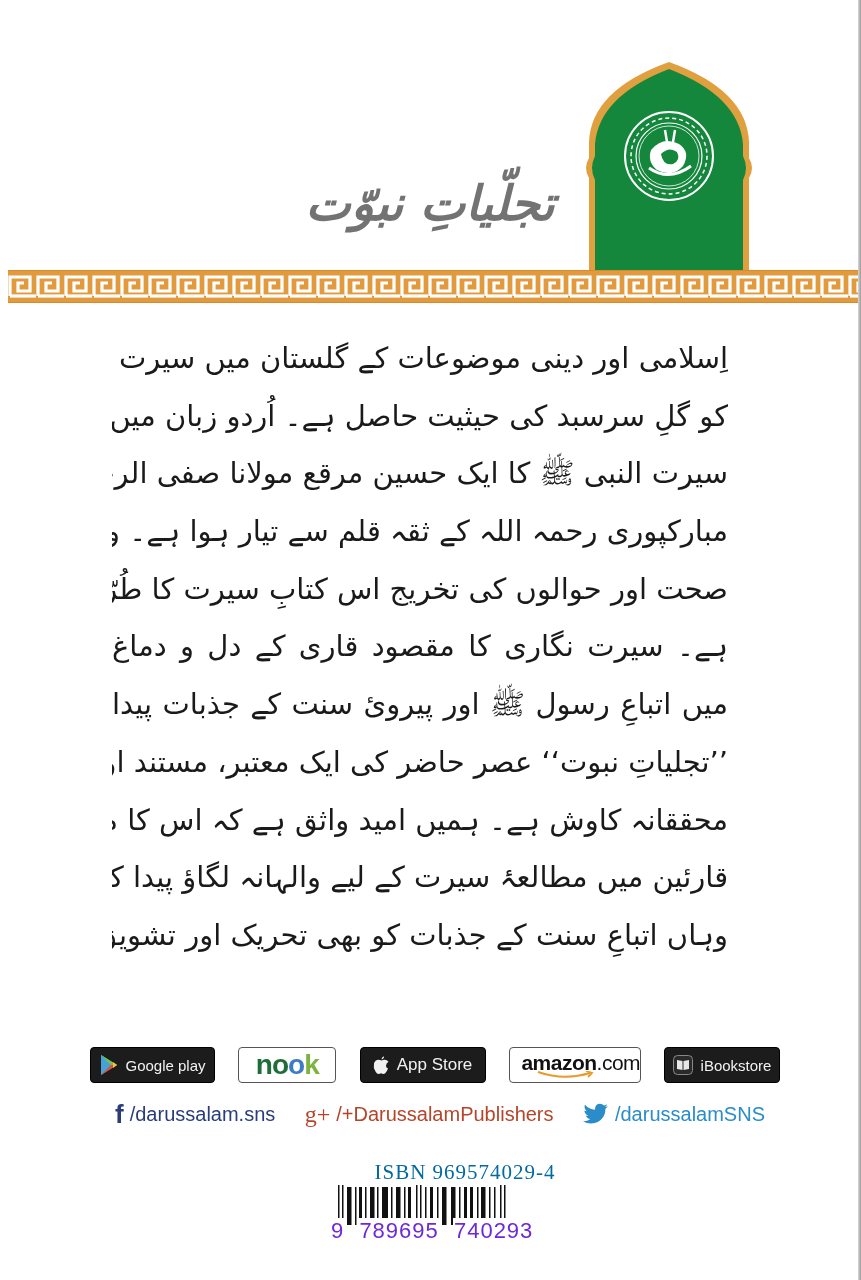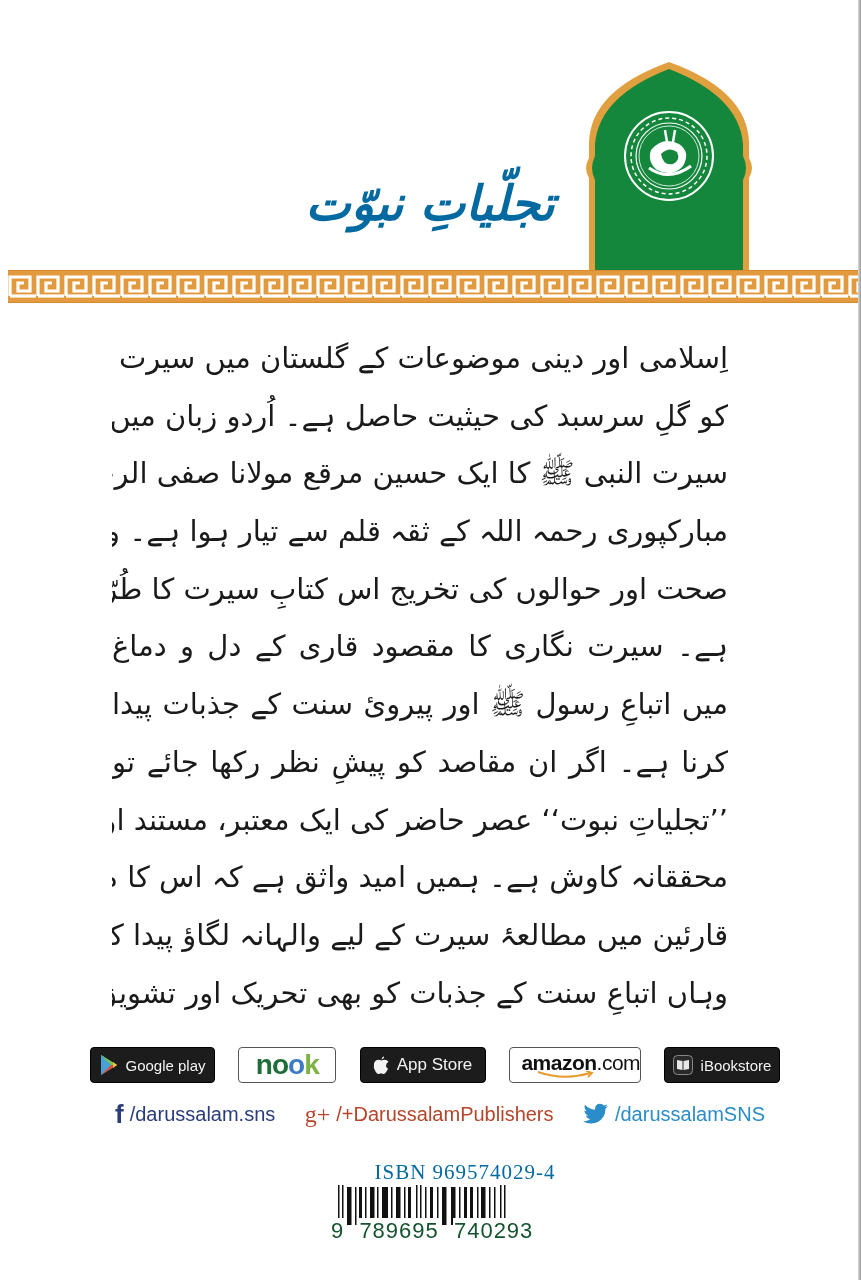--- a/index.html
+++ b/index.html
@@ -15,21 +15,21 @@
   }
   
   .arch {
     position:absolute; left:583px; top:60px; width:172px; height:212px;
   }
   .arch svg { display:block; }
   .title {
     position:absolute; left:300px; top:168px; width:260px; height:70px;
     direction:rtl; text-align:center;
     font-family:"DejaVu Serif", serif; font-size:48px; font-weight:bold;
-    color:#0369a1; line-height:70px; font-style:italic;
+    color:#737373; line-height:70px; font-style:italic;
   }
   .border-band {
     position:absolute; left:8px; top:270px; width:850px; height:31px;
     background:#e29a3f;
     border-top:1px solid #d98a2c; border-bottom:1px solid #d98a2c;
     overflow:hidden;
   }
   .border-band svg { display:block; }
 
   
@@ -83,21 +83,21 @@
 
   
   .isbn-label {
     position:absolute; left:345px; top:1160px; width:240px; height:24px;
     font-family:"Liberation Serif", serif; font-size:21px; letter-spacing:1px;
     color:#0369a1; text-align:center;
   }
   .barcode { position:absolute; left:330px; top:1185px; width:210px; height:58px; }
   .barcode-digits {
     position:absolute; left:330px; top:1218px; width:220px;
-    font-family:"Liberation Sans", sans-serif; font-size:22px; color:#14532d;
+    font-family:"Liberation Sans", sans-serif; font-size:22px; color:#6d28d9;
     letter-spacing:1px; background:transparent;
   }
   .bd { display:inline-block; background:#fff; padding:0 1px; }
 </style>
 </head>
 <body>
 
 <div class="right-edge"></div>
 
 <div class="arch">
@@ -132,21 +132,20 @@
 </div>
 
 <div class="body-text">
   <span class="line">اِسلامی اور دینی موضوعات کے گلستان میں سیرت نگاری</span>
   <span class="line">کو گلِ سرسبد کی حیثیت حاصل ہے۔ اُردو زبان میں</span>
   <span class="line">سیرت النبی ﷺ کا ایک حسین مرقع مولانا صفی الرحمٰن</span>
   <span class="line">مبارکپوری رحمہ اللہ کے ثقہ قلم سے تیار ہوا ہے۔ واقعات کی</span>
   <span class="line">صحت اور حوالوں کی تخریج اس کتابِ سیرت کا طُرّۂ امتیاز</span>
   <span class="line">ہے۔ سیرت نگاری کا مقصود قاری کے دل و دماغ</span>
   <span class="line">میں اتباعِ رسول ﷺ اور پیرویٔ سنت کے جذبات پیدا</span>
-  <span class="line">کرنا ہے۔ اگر ان مقاصد کو پیشِ نظر رکھا جائے تو</span>
   <span class="line">’’تجلیاتِ نبوت‘‘ عصر حاضر کی ایک معتبر، مستند اور</span>
   <span class="line">محققانہ کاوش ہے۔ ہمیں امید واثق ہے کہ اس کا مطالعہ جہاں</span>
   <span class="line">قارئین میں مطالعۂ سیرت کے لیے والہانہ لگاؤ پیدا کرے گا،</span>
   <span class="line last">وہاں اتباعِ سنت کے جذبات کو بھی تحریک اور تشویق ملے گی۔</span>
 </div>
 
 <div class="badges">
   <div class="badge dark b-google">
     <svg width="20" height="22" viewBox="0 0 20 22" style="margin-right:6px">
       <path d="M2 1 L18 11 L2 21 Z" fill="#3fb3a8"></path>

